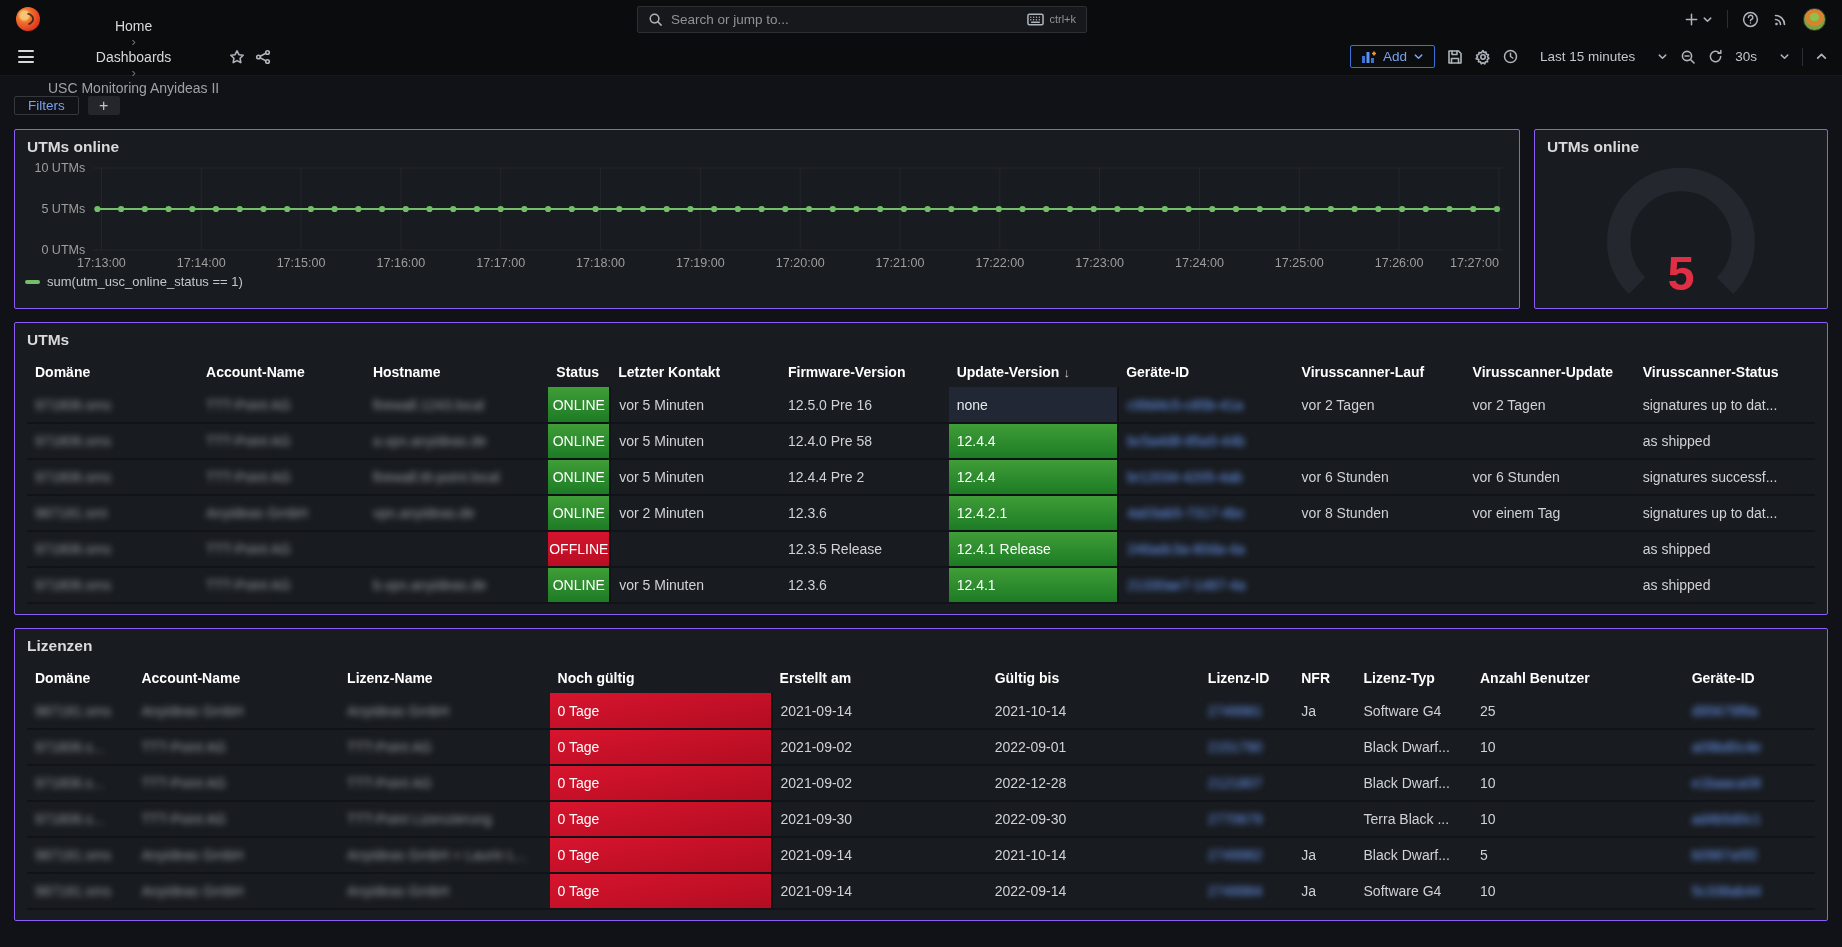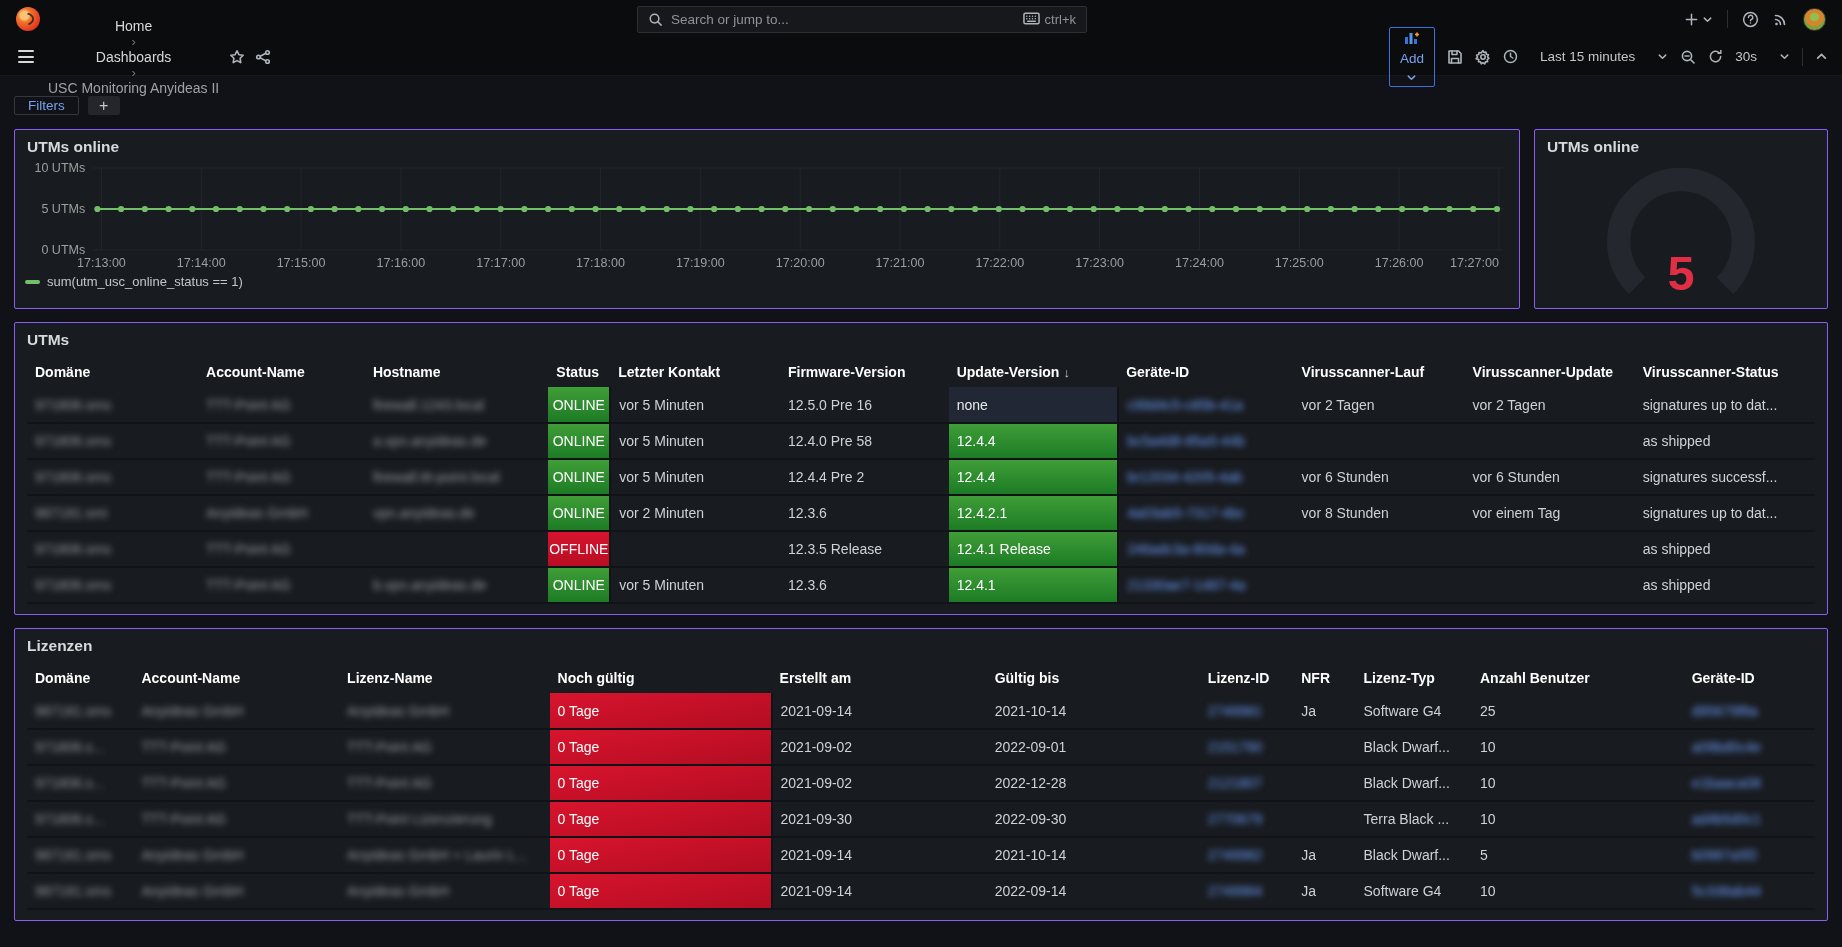--- a/index.html
+++ b/index.html
@@ -10,40 +10,40 @@
   .topbar { height:38px; background:#0b0c0e; display:flex; align-items:center; padding:16px 16px; }
   .logo { width:24px; height:24px; border-radius:50%;
     background: radial-gradient(circle at 35% 35%, #f8c575 0 18%, #f2742c 30%, #e33a22 70%, #b81f1f 100%);
     position:relative; }
   .logo::after{ content:""; position:absolute; inset:6px; border-radius:50%;
     border:2.5px solid rgba(20,20,25,.75); border-left-color:transparent; border-bottom-color:transparent; transform:rotate(40deg);}
   .top-center { flex:1; display:flex; justify-content:center; }
   .searchbox { width:450px; height:27px; background:#17181c; border:1px solid #2d2f34; border-radius:2px;
     display:flex; align-items:center; padding:0 10px; gap:8px; color:#8e939a; cursor:pointer;}
   .searchbox .ph { flex:1; font-size:13.5px; }
-  .shortcut { display:flex; gap:5px; color:#8e939a; font-size:13px; }
+  .shortcut { display:flex; align-items:center; gap:5px; color:#8e939a; font-size:11px; }
   .top-right { display:flex; align-items:center; gap:14px; }
   .vdiv { width:1px; height:18px; background:#2c2e33; }
   .iconbtn { display:flex; align-items:center; gap:3px; color:#aeb4bb; cursor:pointer; background:none; border:none; }
   .avatar { width:23px; height:23px; border-radius:50%;
     background: radial-gradient(circle at 50% 38%, #8fbf4d 0 26%, #d8842f 27% 55%, #7da33c 56% 75%, #c96a28 76%);
     border:1px solid #3a3d33; }
 
   
   .navbar { height:38px; background:#0b0c0e; display:flex; align-items:center; padding:0 14px; gap:10px;
     border-bottom:1px solid #17181c; }
   .burger { display:flex; flex-direction:column; gap:3.5px; padding:4px; cursor:pointer; }
   .burger span{ width:16px; height:2px; background:#d8d9da; border-radius:1px;}
   .crumbs { display:flex; align-items:center; gap:0; font-size:14px;flex-direction:column; }
   .crumb { color:#d8d9da; cursor:pointer; }
   .crumb.current { color:#9ea2a8; cursor:default; }
   .crumb-sep { color:#6f7379; font-size:13px; }
   .nav-right { margin-left:auto; display:flex; align-items:center; gap:12px; }
   .addbtn { display:flex; align-items:center; gap:6px; border:1px solid #3d71d9; color:#79a0ec;
-    border-radius:2px; padding:3px 10px; font-size:13.5px; background:transparent; cursor:pointer;flex-direction:column;}
+    border-radius:2px; padding:3px 10px; font-size:13.5px; background:transparent; cursor:pointer;}
   .toolitem { display:flex; align-items:center; gap:22px; color:#c3c7cc; font-size:13.5px; cursor:pointer; }
 
   
   .content { padding:12px 14px 0 14px; }
   .filters-row { display:flex; gap:9px; margin:8px 0 14px 0; }
   .filtersbtn { border:1px solid #35373d; background:transparent; color:#79a0ec; font-size:13.5px;
     padding:1px 13px; border-radius:2px; cursor:pointer; }
   .plusbtn { border:none; background:#24262c; color:#c3c7cc; width:32px; border-radius:2px;
     font-size:16px; cursor:pointer; }
 

